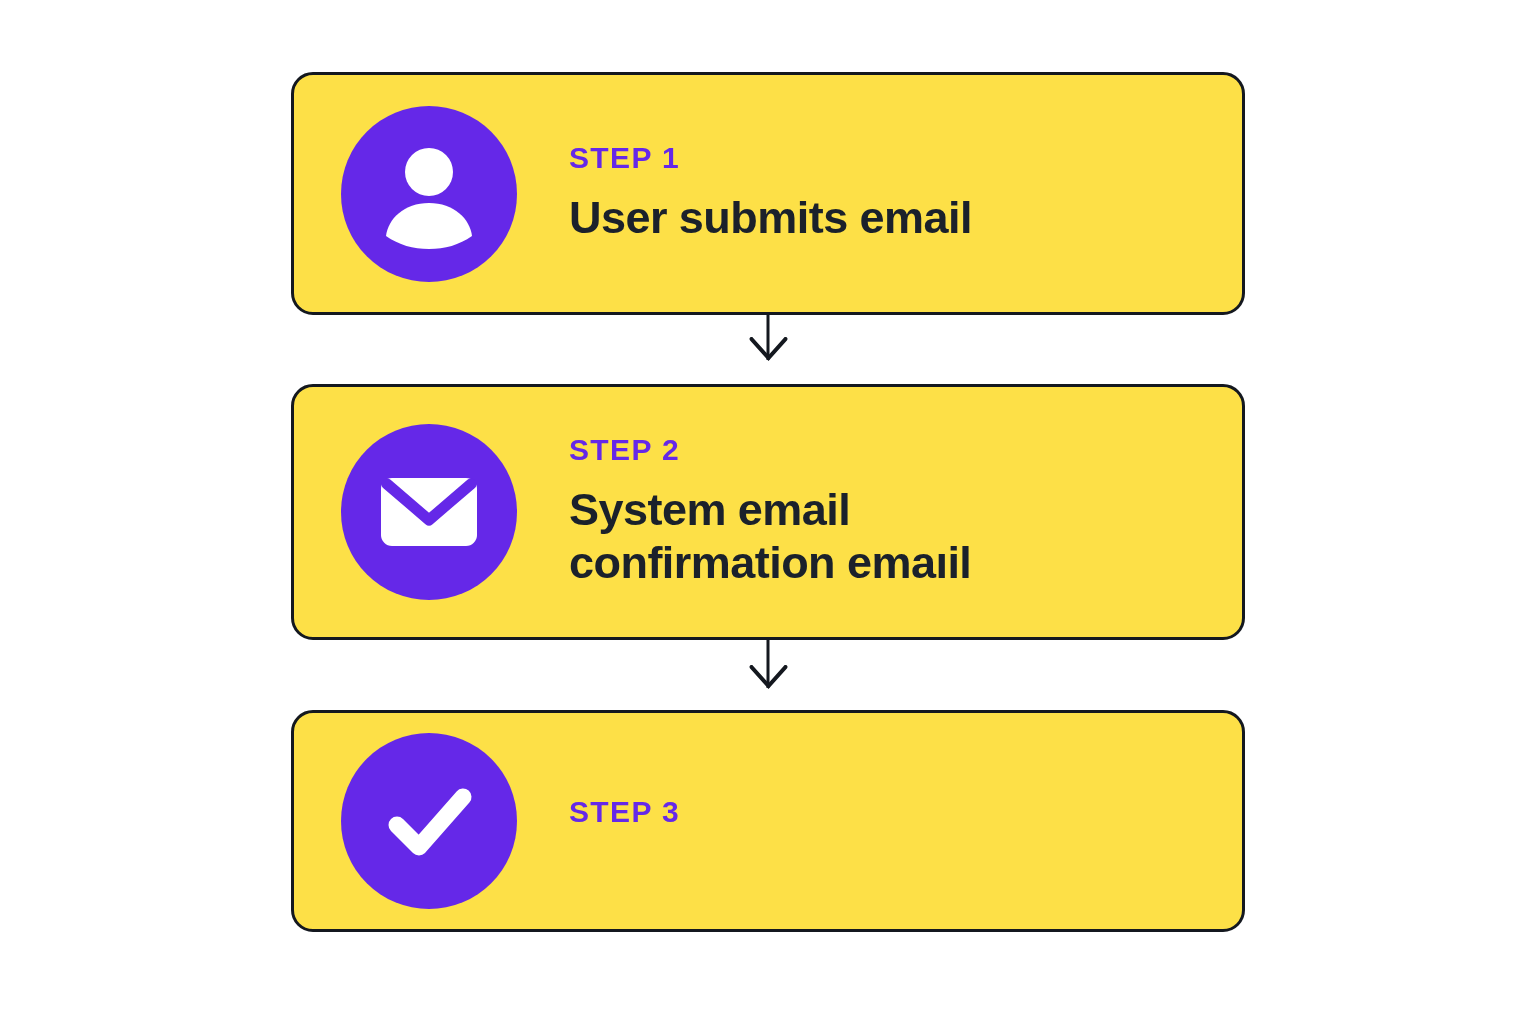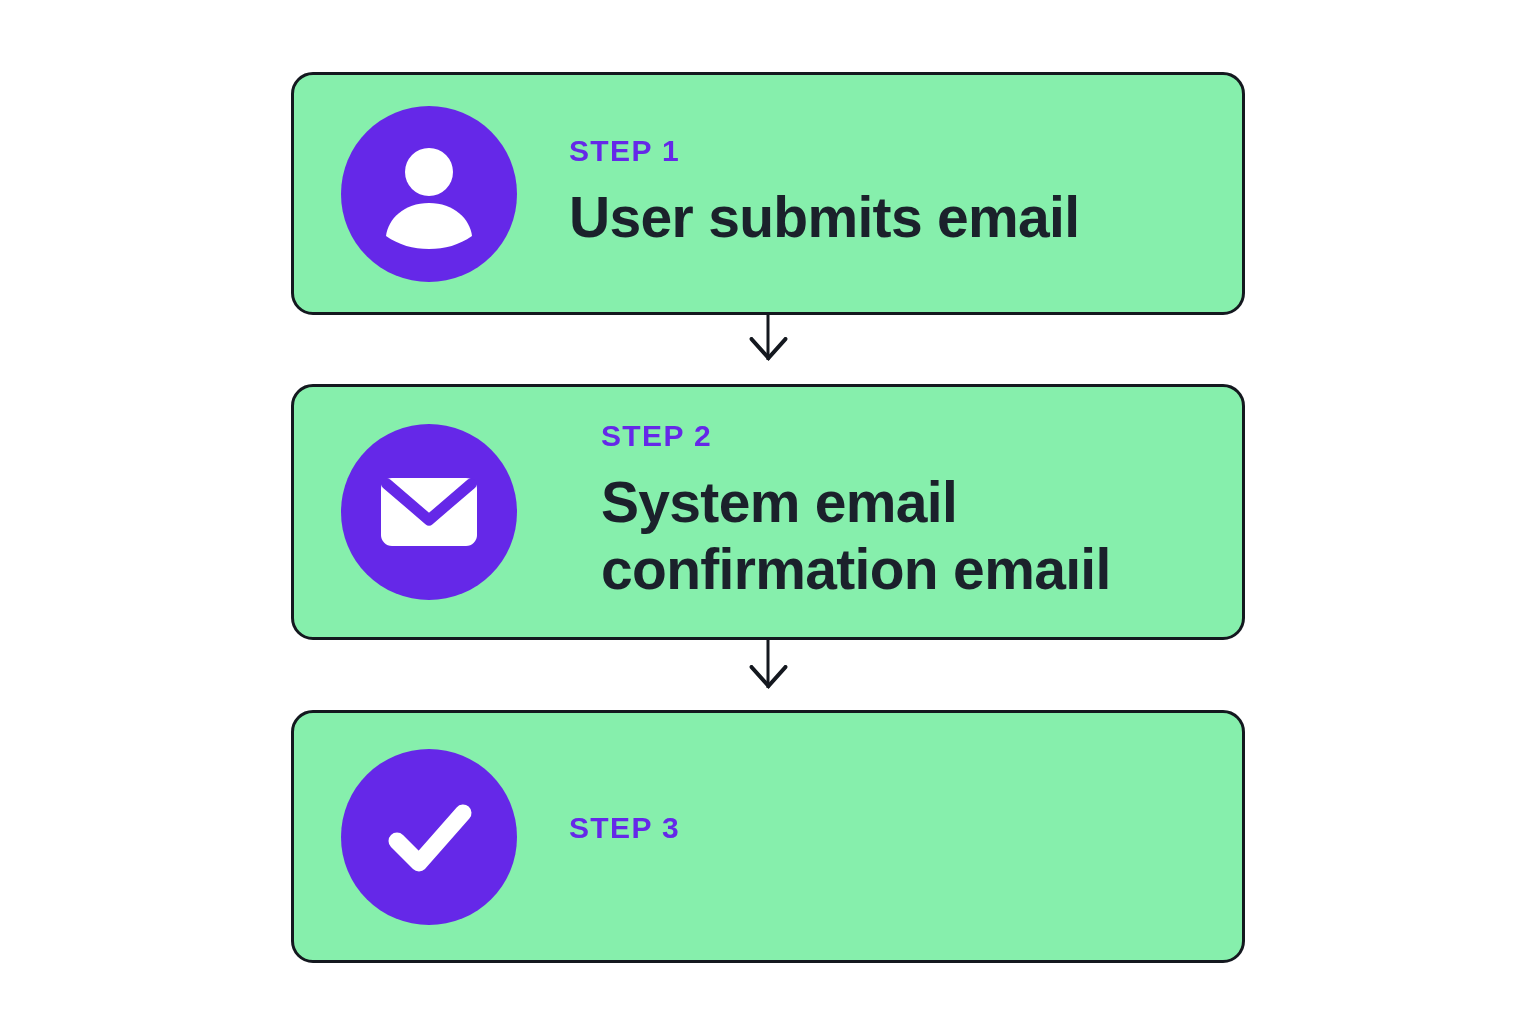--- a/index.html
+++ b/index.html
@@ -19,33 +19,33 @@
     width: 1536px;
     height: 1024px;
   }
 
   
   .step-card {
     position: absolute;
     left: 291px;
     width: 954px;
     box-sizing: border-box;
-    background: #86efac;
+    background: #fde047;
     border: 3px solid #14181F;
     border-radius: 22px;
     display: flex;
     flex-direction: row;
     align-items: center;
     padding-left: 47px;
     z-index: 2;
   }
 
   #card-1 { top: 72px;  height: 243px; }
-  #card-2 { top: 384px; height: 256px; gap: 32px; }
-  #card-3 { top: 710px; height: 253px; }
+  #card-2 { top: 384px; height: 256px; }
+  #card-3 { top: 710px; height: 222px; }
 
   
   .icon-badge {
     flex: 0 0 auto;
     width: 176px;
     height: 176px;
     border-radius: 50%;
     background: #6528E8;
     display: flex;
     align-items: center;
@@ -65,21 +65,21 @@
     font-size: 30px;
     font-weight: bold;
     letter-spacing: 0.045em;
     color: #6528E8;
     line-height: 1;
     margin-bottom: 18px;
     white-space: nowrap;
   }
 
   .step-title {
-    font-size: 57px;
+    font-size: 45px;
     font-weight: bold;
     color: #1B212B;
     line-height: 1.18;
     letter-spacing: -0.012em;
     white-space: pre-line;
   }
 
   
   .connector {
     position: absolute;

